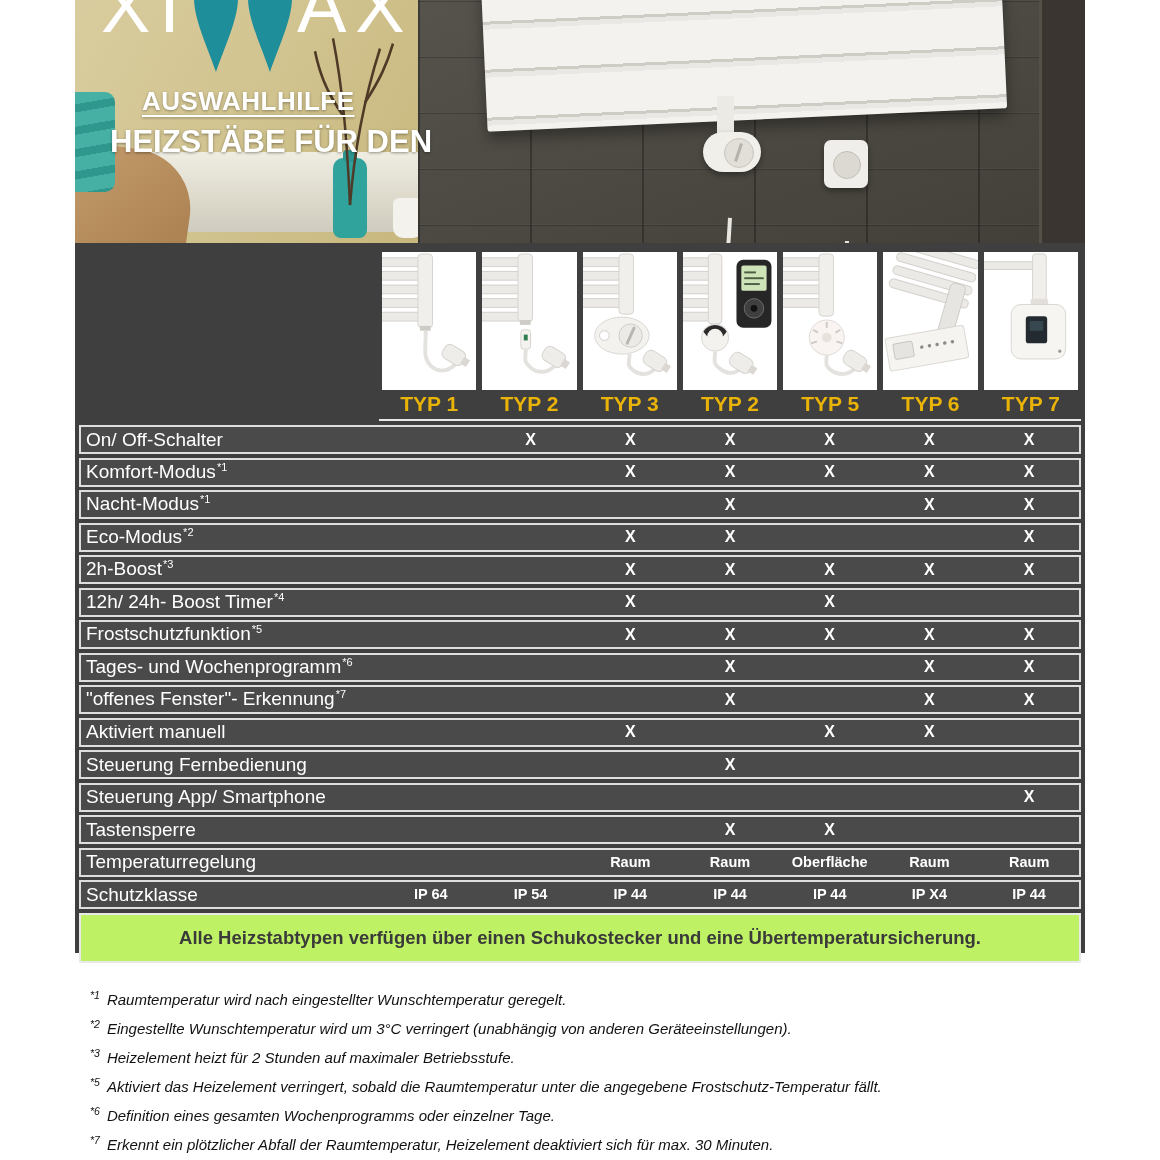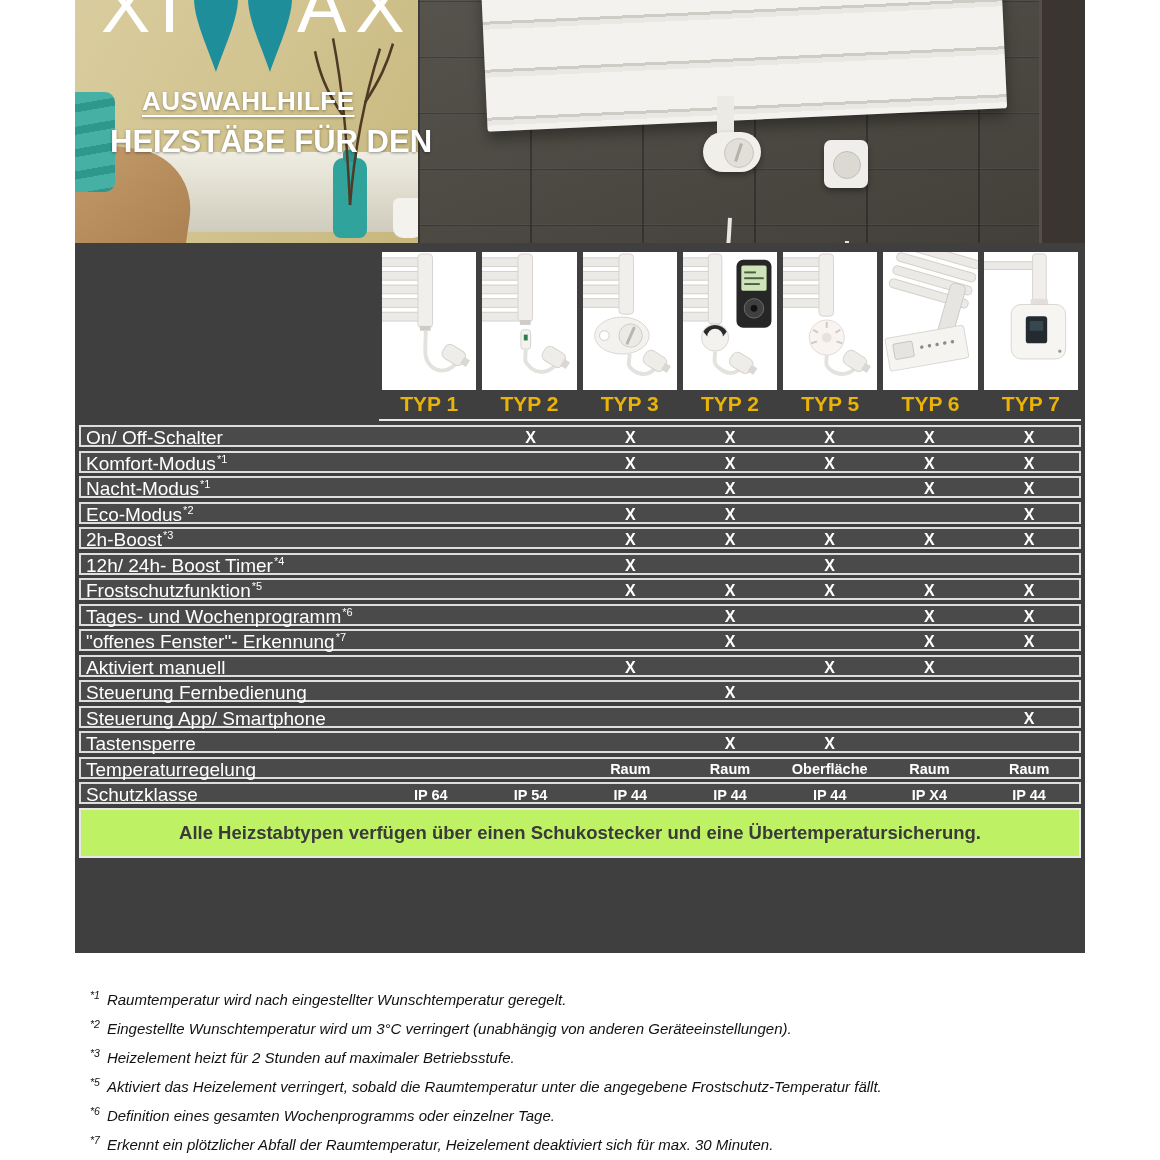--- a/index.html
+++ b/index.html
@@ -51,21 +51,21 @@
   .hero .title2{position:absolute;left:35px;top:166px;color:#fff;font-size:31px;font-weight:bold;text-shadow:0 1px 3px rgba(0,0,0,.4);}
 
   
   .panel{position:absolute;left:75px;top:243px;width:1010px;height:710px;background:#3f3f3f;box-sizing:border-box;padding:9px 4px 0 4px;}
   .img-row{margin-left:300px;display:grid;grid-template-columns:repeat(7,1fr);height:138px;}
   .pimg{margin:0 3px;background:#fff;overflow:hidden;}
   .pimg svg{display:block;width:100%;height:100%;}
   .colheads{margin-left:300px;display:grid;grid-template-columns:repeat(7,1fr);height:31px;
         border-bottom:2px solid #e8e8e8;margin-bottom:4px;box-sizing:border-box;}
   .colh{color:#eab308;font-size:21px;font-weight:bold;text-align:center;line-height:28px;}
-  .frow{display:grid;grid-template-columns:300px repeat(7,1fr);align-items:center;height:22px;
+  .frow{display:grid;grid-template-columns:300px repeat(7,1fr);align-items:center;height:29px;
         background:#4a4a4a;border:2px solid #dedede;box-sizing:border-box;margin-bottom:3.5px;}
   .rlabel{color:#fff;font-size:19px;padding-left:5px;white-space:nowrap;}
   .rsup{font-size:11px;margin-left:1px;}
   .cell{color:#fff;font-weight:bold;font-size:16px;text-align:center;line-height:1;}
   .cell.small{font-size:14.5px;}
   .banner{margin-top:2px;height:50px;border:2px solid #e8e8e8;background:#bef264;box-sizing:border-box;
         display:flex;align-items:center;justify-content:center;color:#3a3a3a;font-size:18.5px;font-weight:bold;}
 
   
   .footnotes{position:absolute;left:90px;top:983px;width:1010px;}

